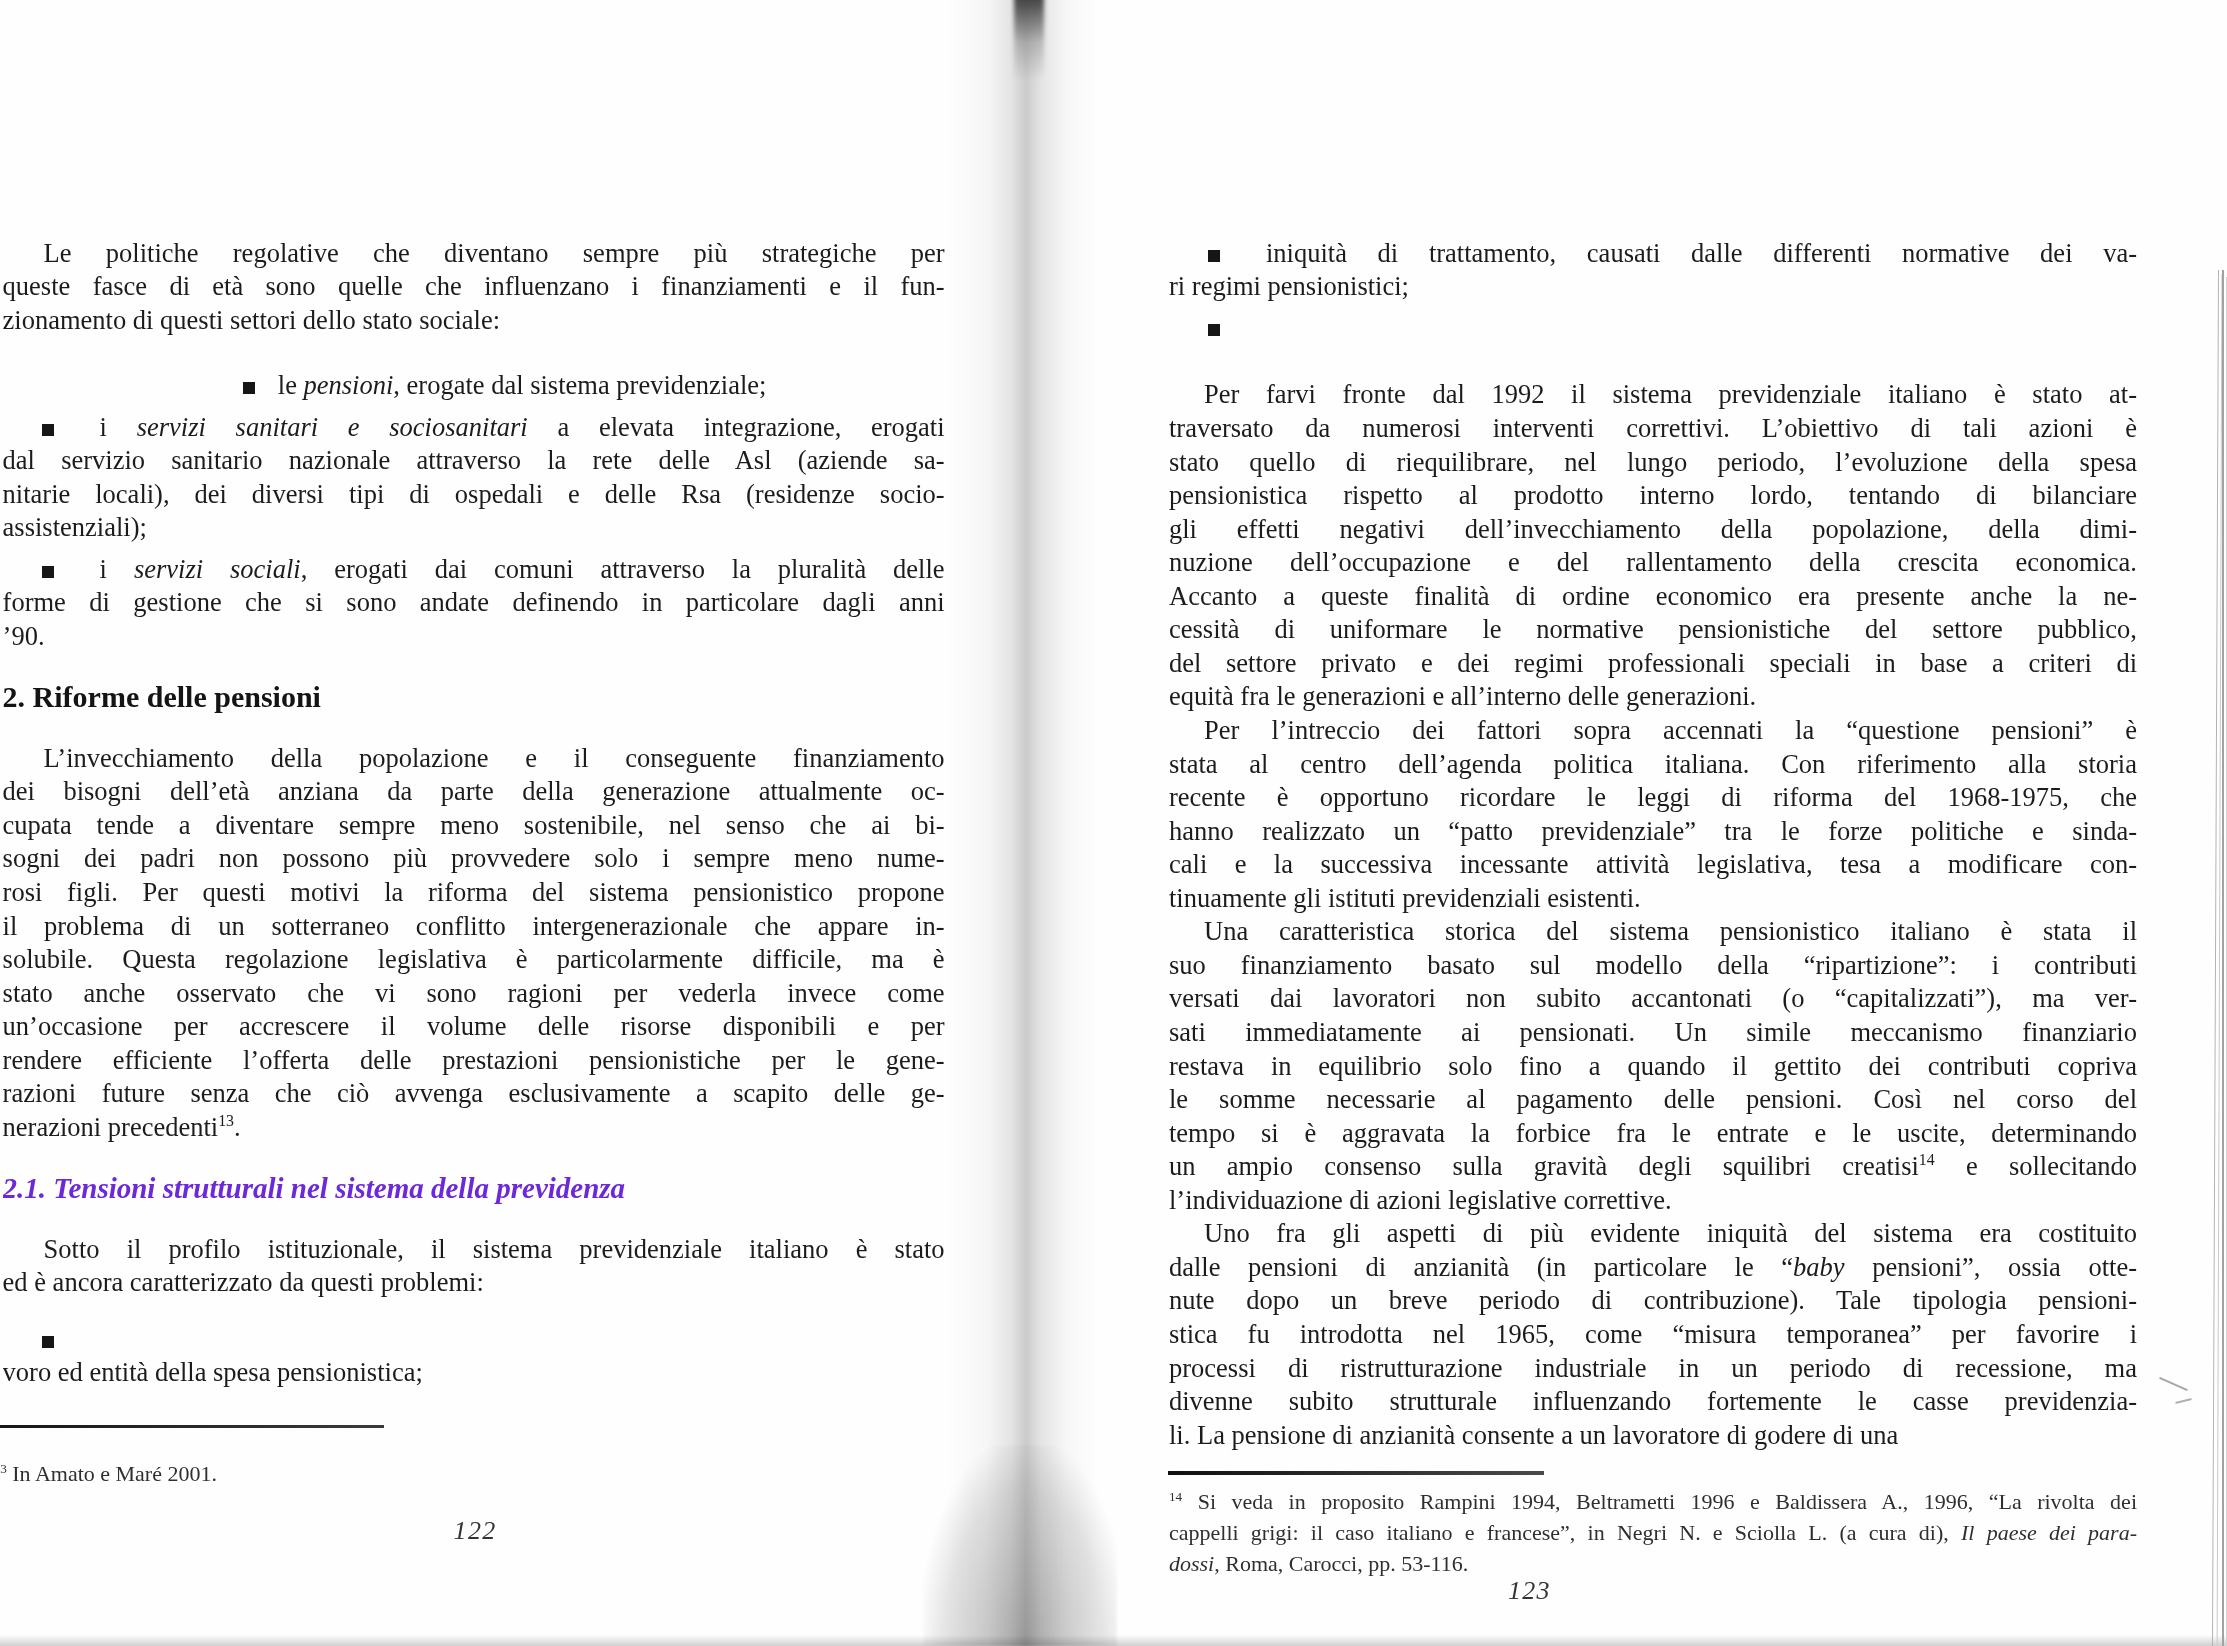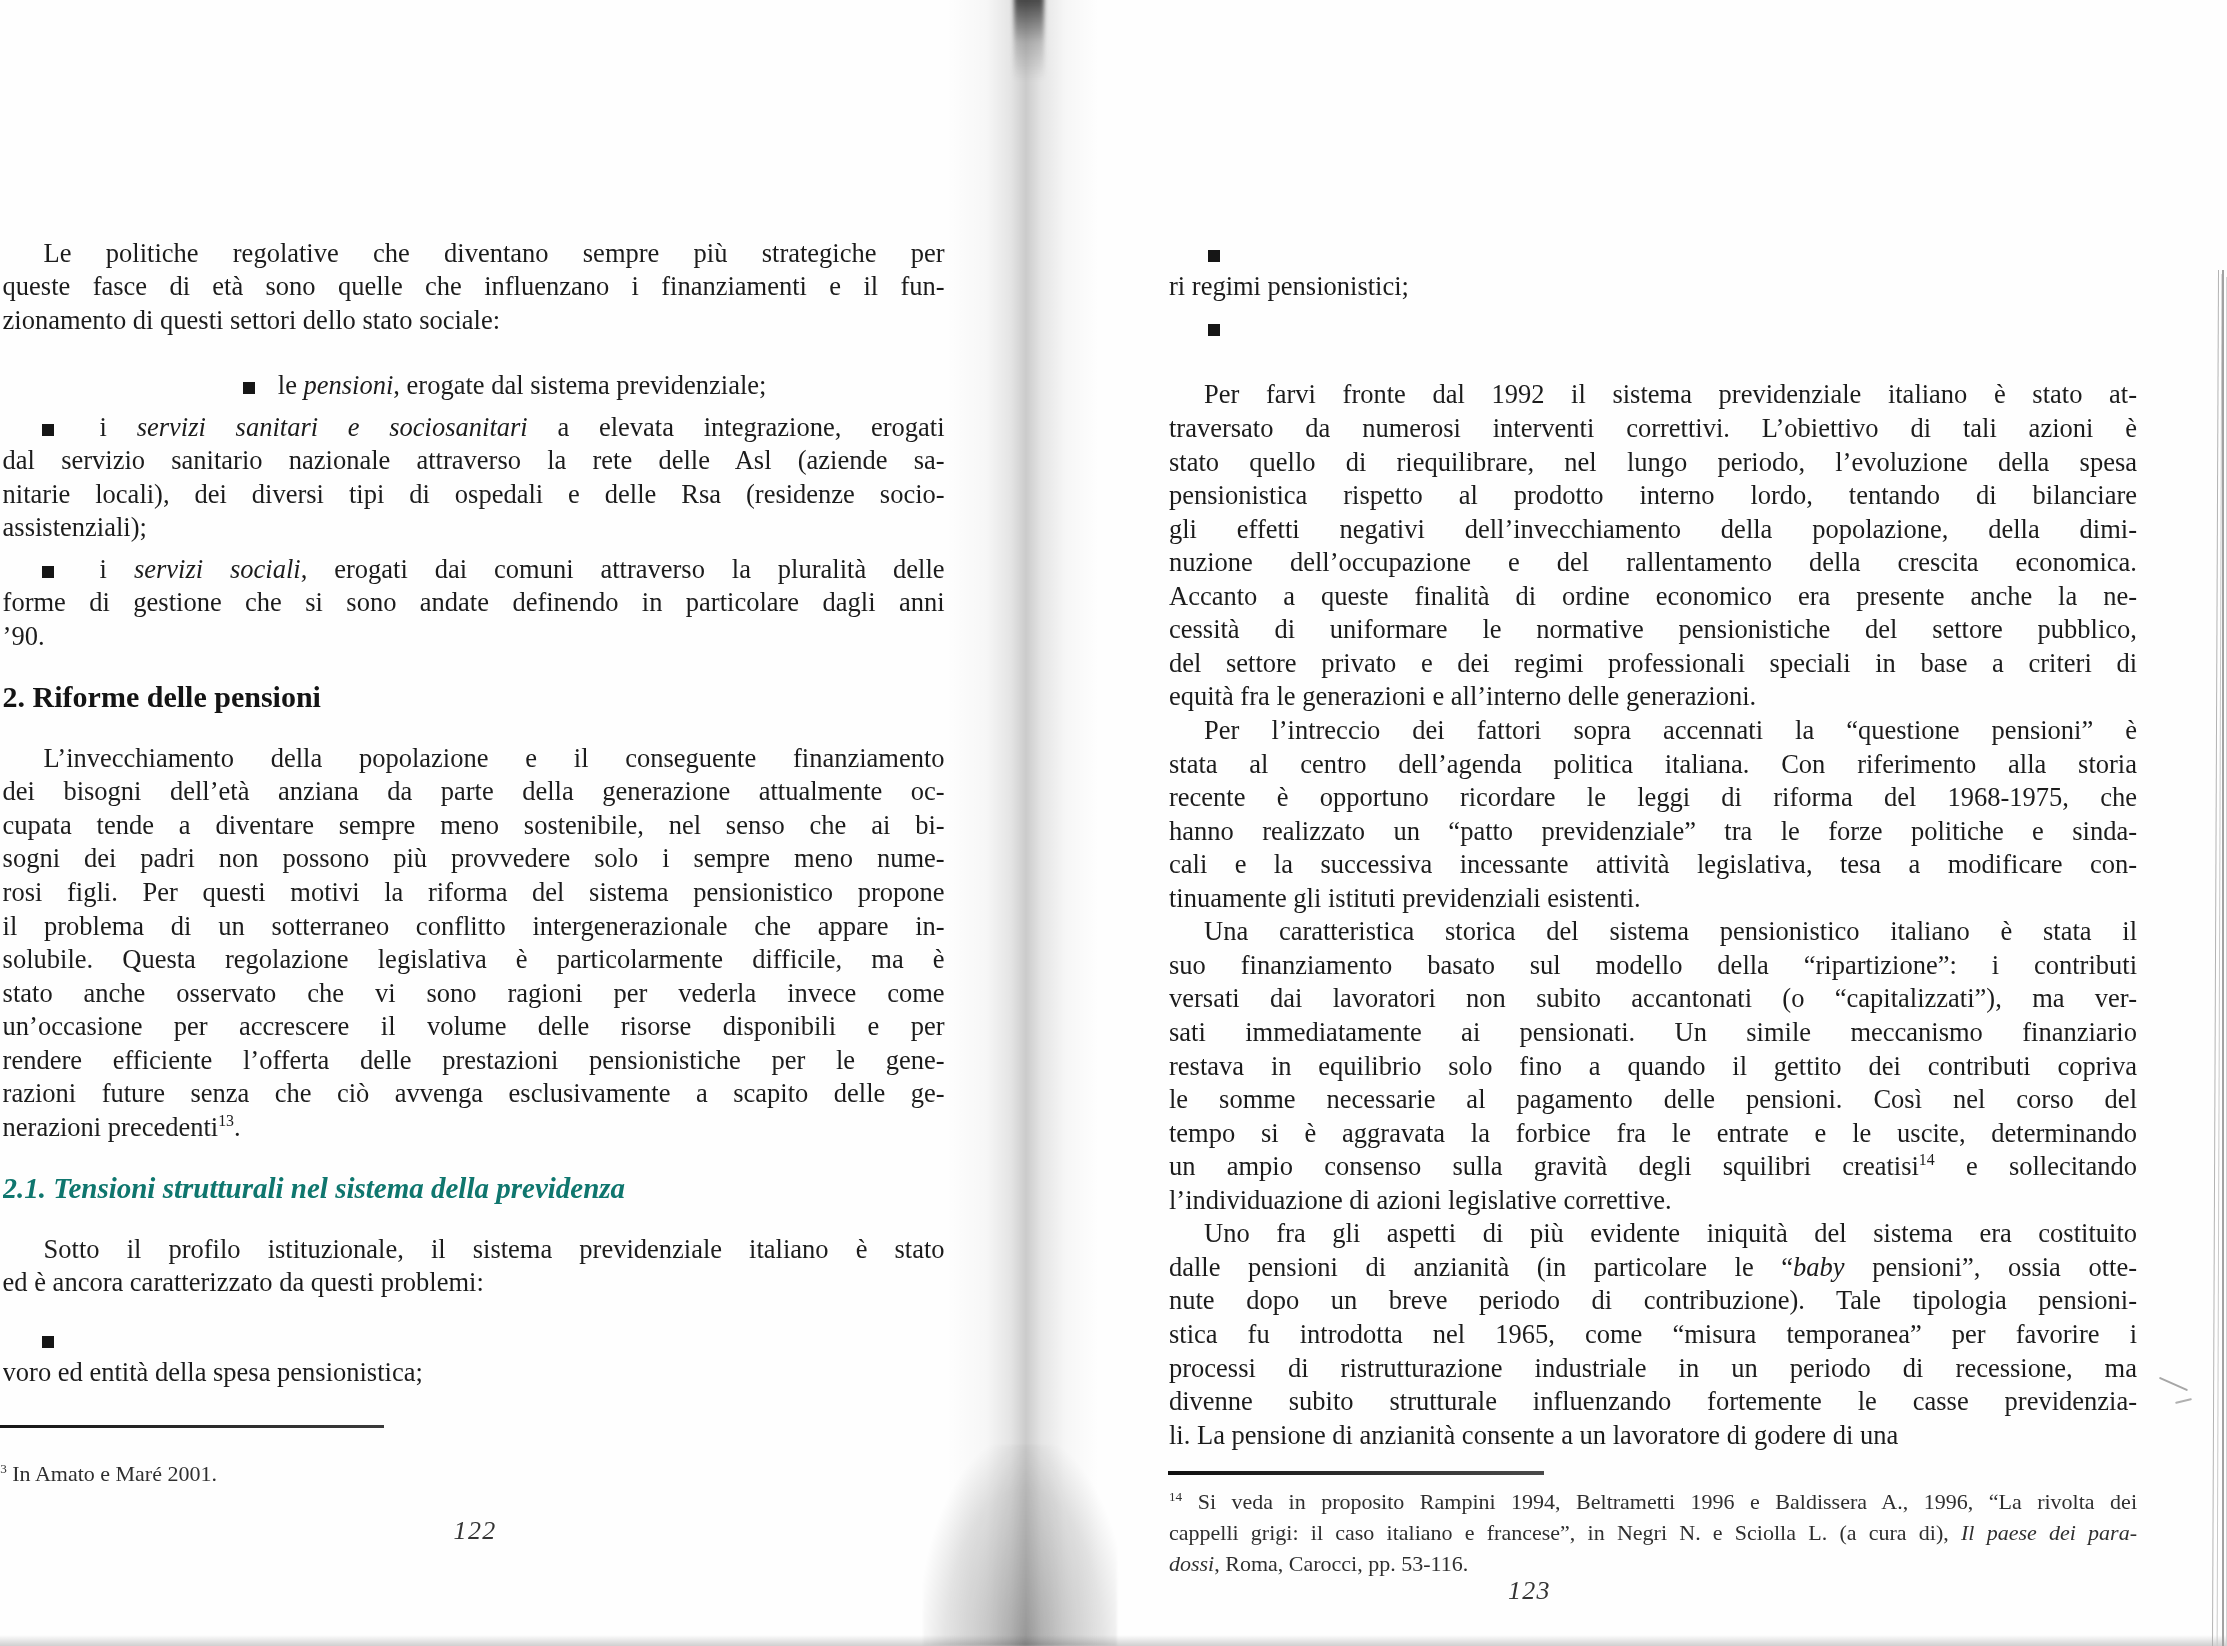--- a/index.html
+++ b/index.html
@@ -13,21 +13,21 @@
   .page-left{left:2.6px;width:942px;}
   .page-right{left:1169px;width:968px;}
 
   .ln{
     position:absolute;left:0;right:0;height:37px;overflow:hidden;
     font-size:26.5px;line-height:34px;color:#1c1c1c;
     text-align:left;white-space:normal;
   }
   .just{text-align:justify;text-align-last:justify;}
   .h1{font-weight:bold;font-size:30px;color:#141414;}
-  .h2{font-weight:bold;font-style:italic;font-size:29px;color:#0f766e;}
+  .h2{font-weight:bold;font-style:italic;font-size:29px;color:#6d28d9;}
   .fn{font-size:22px;line-height:28px;color:#2f2f2f;}
   .it{font-style:italic;}
   .sup{vertical-align:super;font-size:60%;line-height:0;}
 
   .bm{display:inline-block;width:97px;}
   .bsq{display:inline-block;margin-left:39px;width:12.3px;height:12.3px;background:#161616;}
 
   .pagenum{
     position:absolute;font-style:italic;font-size:26px;color:#343434;
     letter-spacing:1.3px;
@@ -111,21 +111,21 @@
         <div class="ln just" style="top: 1322px;"><span class="bm"><span class="bsq"></span></span></div>
         <div class="ln" style="top: 1355px;"><span>voro ed entità della spesa pensionistica;</span></div>
         <div class="ln fn" style="top: 1460px; left: -9px;"><span class="sup">13</span><span> In Amato e Maré 2001.</span></div>
       </div>
     <div class="rule rule-left"></div>
     <div class="pagenum pagenum-left">122</div>
   </div>
 
   <div class="page page-right">
     <div>
-        <div class="ln just" style="top: 236px;"><span class="bm"><span class="bsq"></span></span></div>
+        <div class="ln just" style="top: 236px;"><span class="bm"><span class="bsq"></span></span><span>iniquità di trattamento, causati dalle differenti normative dei va-</span></div>
         <div class="ln" style="top: 269px;"><span>ri regimi pensionistici;</span></div>
         <div class="ln" style="top: 310px;"><span class="bm"><span class="bsq"></span></span></div>
         <div class="ln just" style="top: 377px; padding-left: 35px;"><span>Per farvi fronte dal 1992 il sistema previdenziale italiano è stato at-</span></div>
         <div class="ln just" style="top: 411px;"><span>traversato da numerosi interventi correttivi. L’obiettivo di tali azioni è</span></div>
         <div class="ln just" style="top: 445px;"><span>stato quello di riequilibrare, nel lungo periodo, l’evoluzione della spesa</span></div>
         <div class="ln just" style="top: 478px;"><span>pensionistica rispetto al prodotto interno lordo, tentando di bilanciare</span></div>
         <div class="ln just" style="top: 512px;"><span>gli effetti negativi dell’invecchiamento della popolazione, della dimi-</span></div>
         <div class="ln just" style="top: 545px;"><span>nuzione dell’occupazione e del rallentamento della crescita economica.</span></div>
         <div class="ln just" style="top: 579px;"><span>Accanto a queste finalità di ordine economico era presente anche la ne-</span></div>
         <div class="ln just" style="top: 612px;"><span>cessità di uniformare le normative pensionistiche del settore pubblico,</span></div>

